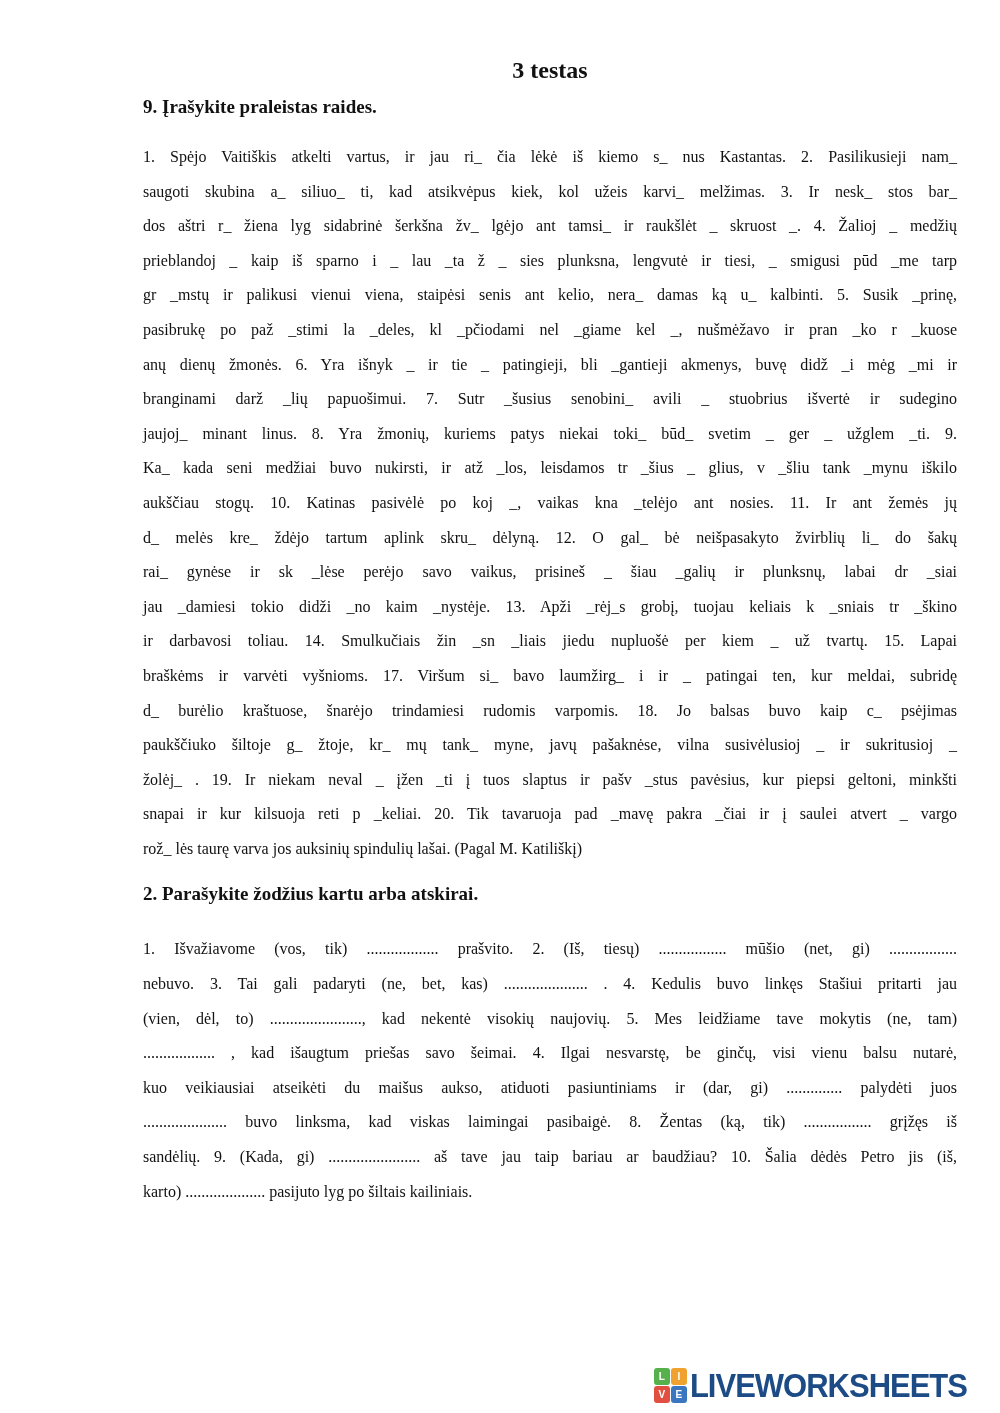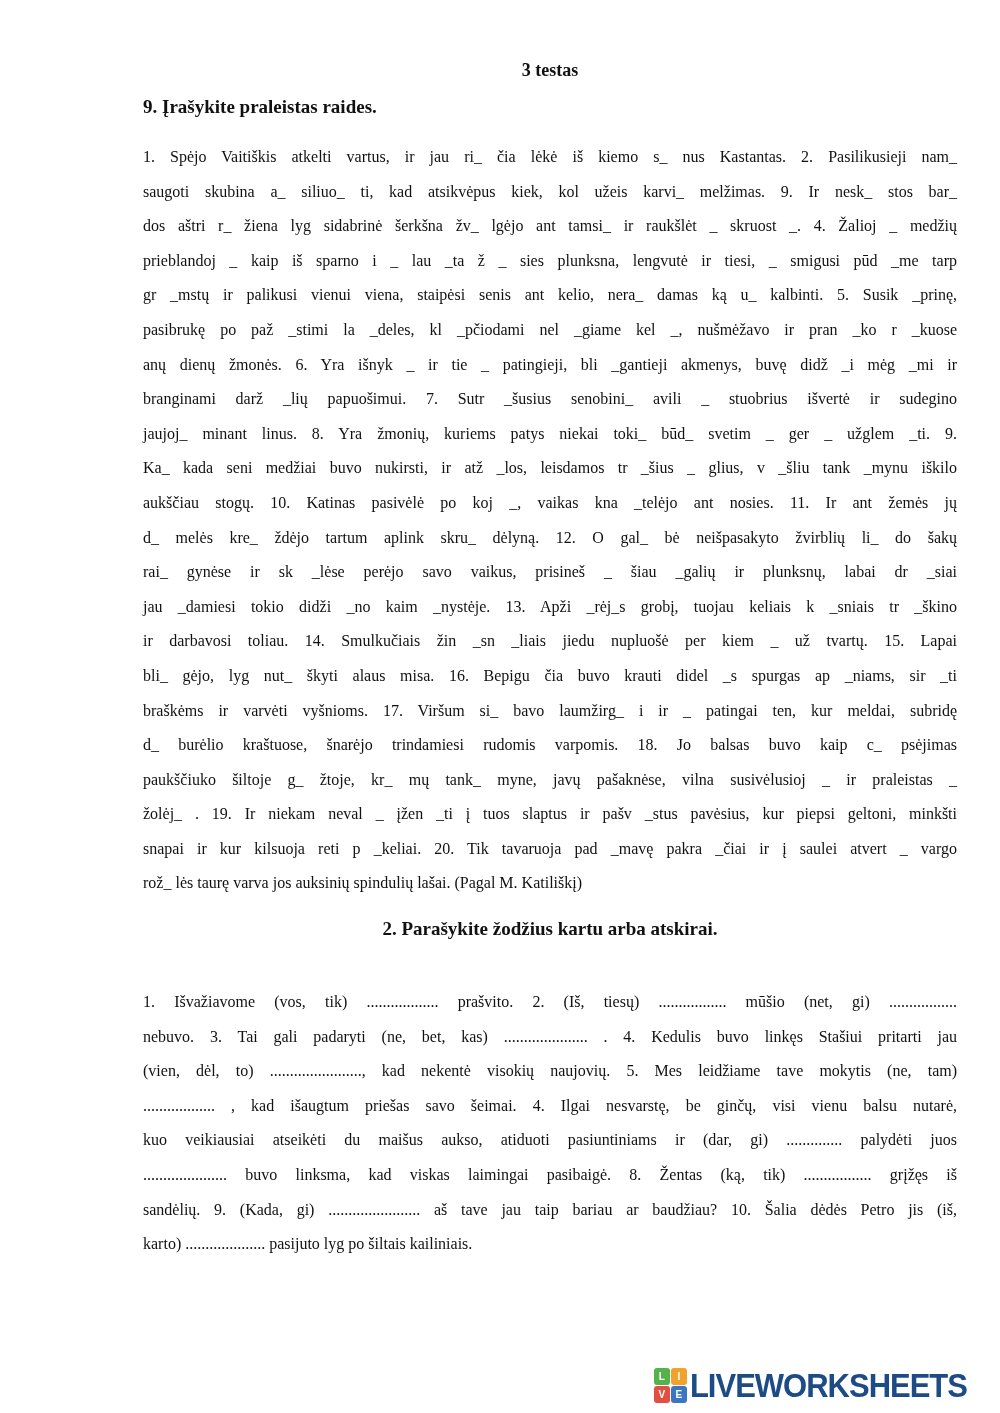--- a/index.html
+++ b/index.html
@@ -13,32 +13,32 @@
     overflow: hidden;
   }
   .content {
     width: 814px;
     margin-left: 143px;
   }
   .doc-title {
     padding-top: 59px;
     text-align: center;
     font-weight: bold;
-    font-size: 18px;
+    font-size: 24px;
     line-height: 22px;
   }
   .heading {
     font-weight: bold;
     font-size: 19px;
     line-height: 24px;
     margin-top: 14px;
   }
-  .heading.h2 { margin-top: 16px; text-align: center; }
+  .heading.h2 { margin-top: 16px; }
   .para { margin-top: 21px; font-size: 16px; }
-  .para.p2 { margin-top: 44px; font-family: Liberation Serif, serif; }
+  .para.p2 { margin-top: 26px; font-family: Liberation Serif, serif; }
   .ln {
     line-height: 34.6px;
     text-align: justify;
     text-align-last: justify;
   }
   .ln.last {
     text-align: left;
     text-align-last: left;
   }
   
@@ -85,38 +85,37 @@
 
 <div class="page">
   <div class="content">
 
     <div class="doc-title">3 testas</div>
 
     <div class="heading">9. Įrašykite praleistas raides.</div>
 
     <div class="para p1">
       <div class="ln">1. Spėjo Vaitiškis atkelti vartus, ir jau ri_ čia lėkė iš kiemo s_ nus Kastantas. 2. Pasilikusieji nam_</div>
-      <div class="ln">saugoti skubina a_ siliuo_ ti, kad atsikvėpus kiek, kol užeis karvi_ melžimas. 9. Ir nesk_ stos bar_</div>
+      <div class="ln">saugoti skubina a_ siliuo_ ti, kad atsikvėpus kiek, kol užeis karvi_ melžimas. 3. Ir nesk_ stos bar_</div>
       <div class="ln">dos aštri r_ žiena lyg sidabrinė šerkšna žv_ lgėjo ant tamsi_ ir raukšlėt _ skruost _. 4. Žalioj _ medžių</div>
       <div class="ln">prieblandoj _ kaip iš sparno i _ lau _ta ž _ sies plunksna, lengvutė ir tiesi, _ smigusi pūd _me tarp</div>
       <div class="ln">gr _mstų ir palikusi vienui viena, staipėsi senis ant kelio, nera_ damas ką u_ kalbinti. 5. Susik _prinę,</div>
       <div class="ln">pasibrukę po paž _stimi la _deles, kl _pčiodami nel _giame kel _, nušmėžavo ir pran _ko r _kuose</div>
       <div class="ln">anų dienų žmonės. 6. Yra išnyk _ ir tie _ patingieji, bli _gantieji akmenys, buvę didž _i mėg _mi ir</div>
       <div class="ln">branginami darž _lių papuošimui. 7. Sutr _šusius senobini_ avili _ stuobrius išvertė ir sudegino</div>
       <div class="ln">jaujoj_ minant linus. 8. Yra žmonių, kuriems patys niekai toki_ būd_ svetim _ ger _ užglem _ti. 9.</div>
       <div class="ln">Ka_ kada seni medžiai buvo nukirsti, ir atž _los, leisdamos tr _šius _ glius, v _šliu tank _mynu iškilo</div>
       <div class="ln">aukščiau stogų. 10. Katinas pasivėlė po koj _, vaikas kna _telėjo ant nosies. 11. Ir ant žemės jų</div>
       <div class="ln">d_ melės kre_ ždėjo tartum aplink skru_ dėlyną. 12. O gal_ bė neišpasakyto žvirblių li_ do šakų</div>
       <div class="ln">rai_ gynėse ir sk _lėse perėjo savo vaikus, prisineš _ šiau _galių ir plunksnų, labai dr _siai</div>
       <div class="ln">jau _damiesi tokio didži _no kaim _nystėje. 13. Apži _rėj_s grobį, tuojau keliais k _sniais tr _škino</div>
       <div class="ln">ir darbavosi toliau. 14. Smulkučiais žin _sn _liais jiedu nupluošė per kiem _ už tvartų. 15. Lapai</div>
-      <div class="ln">bli_ gėjo, lyg nut_ škyti alaus misa. 16. Bepigu čia buvo krauti didel _s spurgas ap _niams, sir _ti</div>
       <div class="ln">braškėms ir varvėti vyšnioms. 17. Viršum si_ bavo laumžirg_ i ir _ patingai ten, kur meldai, subridę</div>
       <div class="ln">d_ burėlio kraštuose, šnarėjo trindamiesi rudomis varpomis. 18. Jo balsas buvo kaip c_ psėjimas</div>
-      <div class="ln">paukščiuko šiltoje g_ žtoje, kr_ mų tank_ myne, javų pašaknėse, vilna susivėlusioj _ ir praleistas _</div>
+      <div class="ln">paukščiuko šiltoje g_ žtoje, kr_ mų tank_ myne, javų pašaknėse, vilna susivėlusioj _ ir sukritusioj _</div>
       <div class="ln">žolėj_ . 19. Ir niekam neval _ įžen _ti į tuos slaptus ir pašv _stus pavėsius, kur piepsi geltoni, minkšti</div>
       <div class="ln">snapai ir kur kilsuoja reti p _keliai. 20. Tik tavaruoja pad _mavę pakra _čiai ir į saulei atvert _ vargo</div>
       <div class="ln last">rož_ lės taurę varva jos auksinių spindulių lašai. (Pagal M. Katiliškį)</div>
     </div>
 
     <div class="heading h2">2. Parašykite žodžius kartu arba atskirai.</div>
 
     <div class="para p2">
       <div class="ln">1. Išvažiavome (vos, tik) .................. prašvito. 2. (Iš, tiesų) ................. mūšio (net, gi) .................</div>
       <div class="ln">nebuvo. 3. Tai gali padaryti (ne, bet, kas) ..................... . 4. Kedulis buvo linkęs Stašiui pritarti jau</div>

